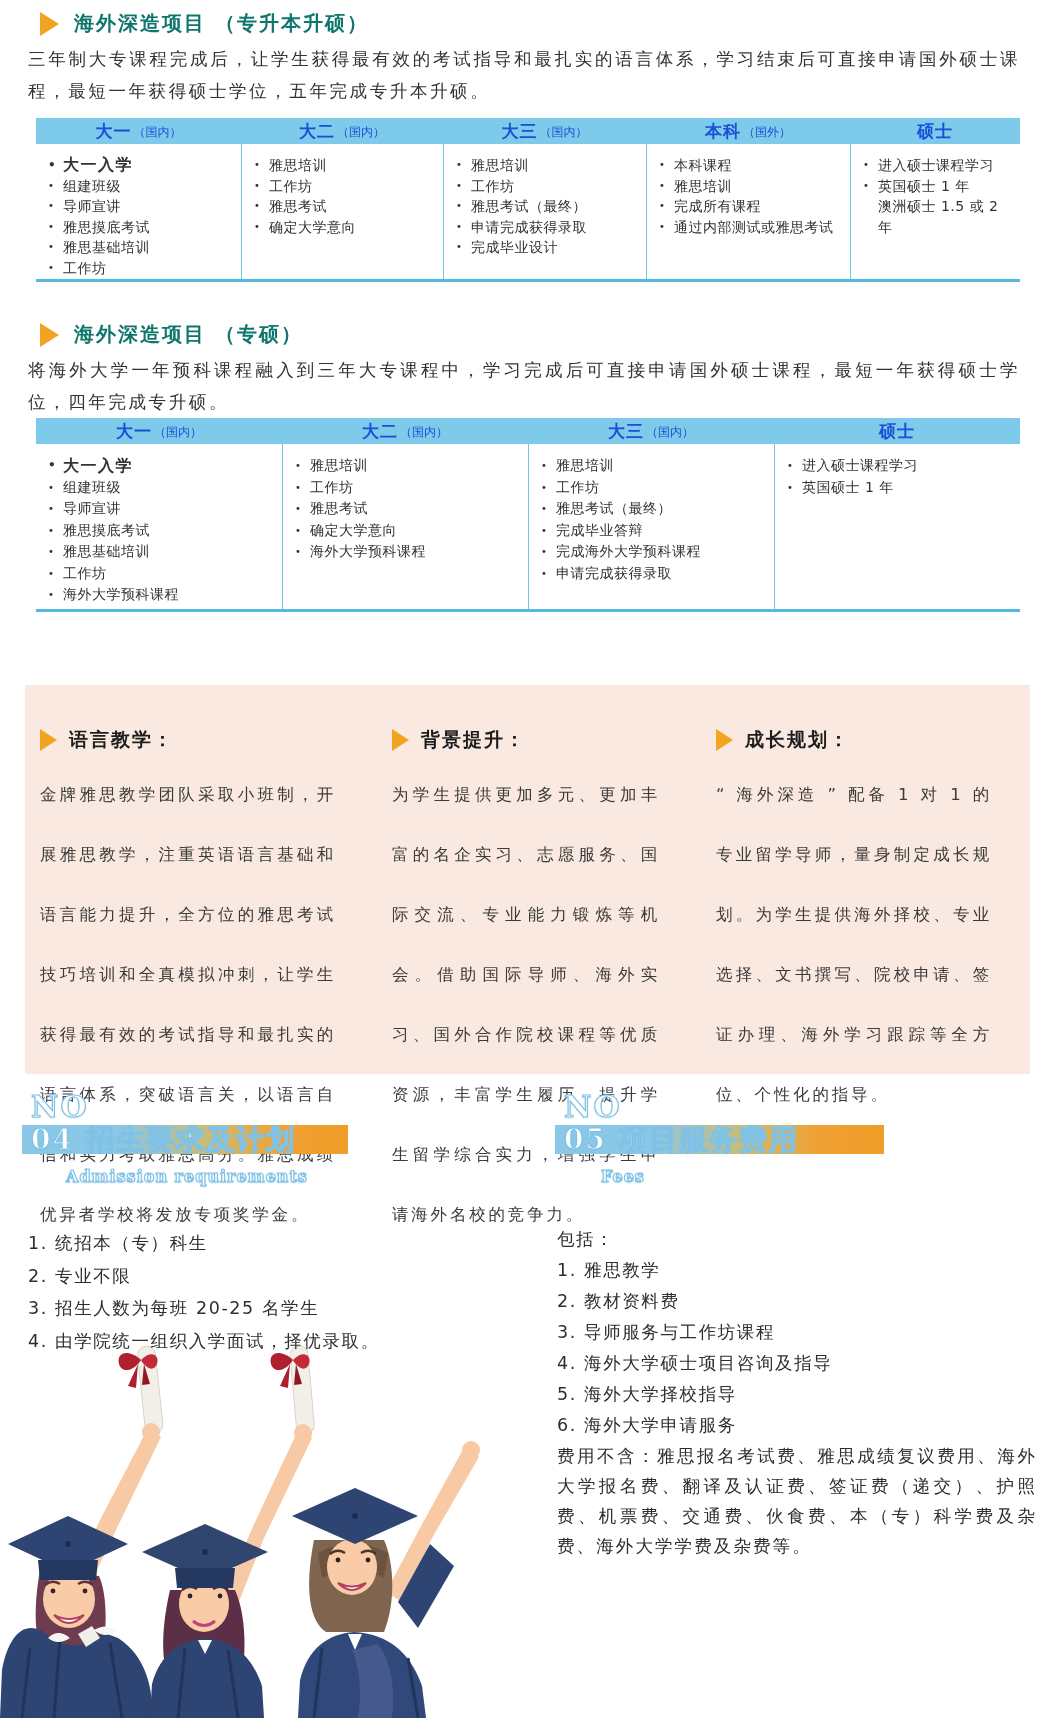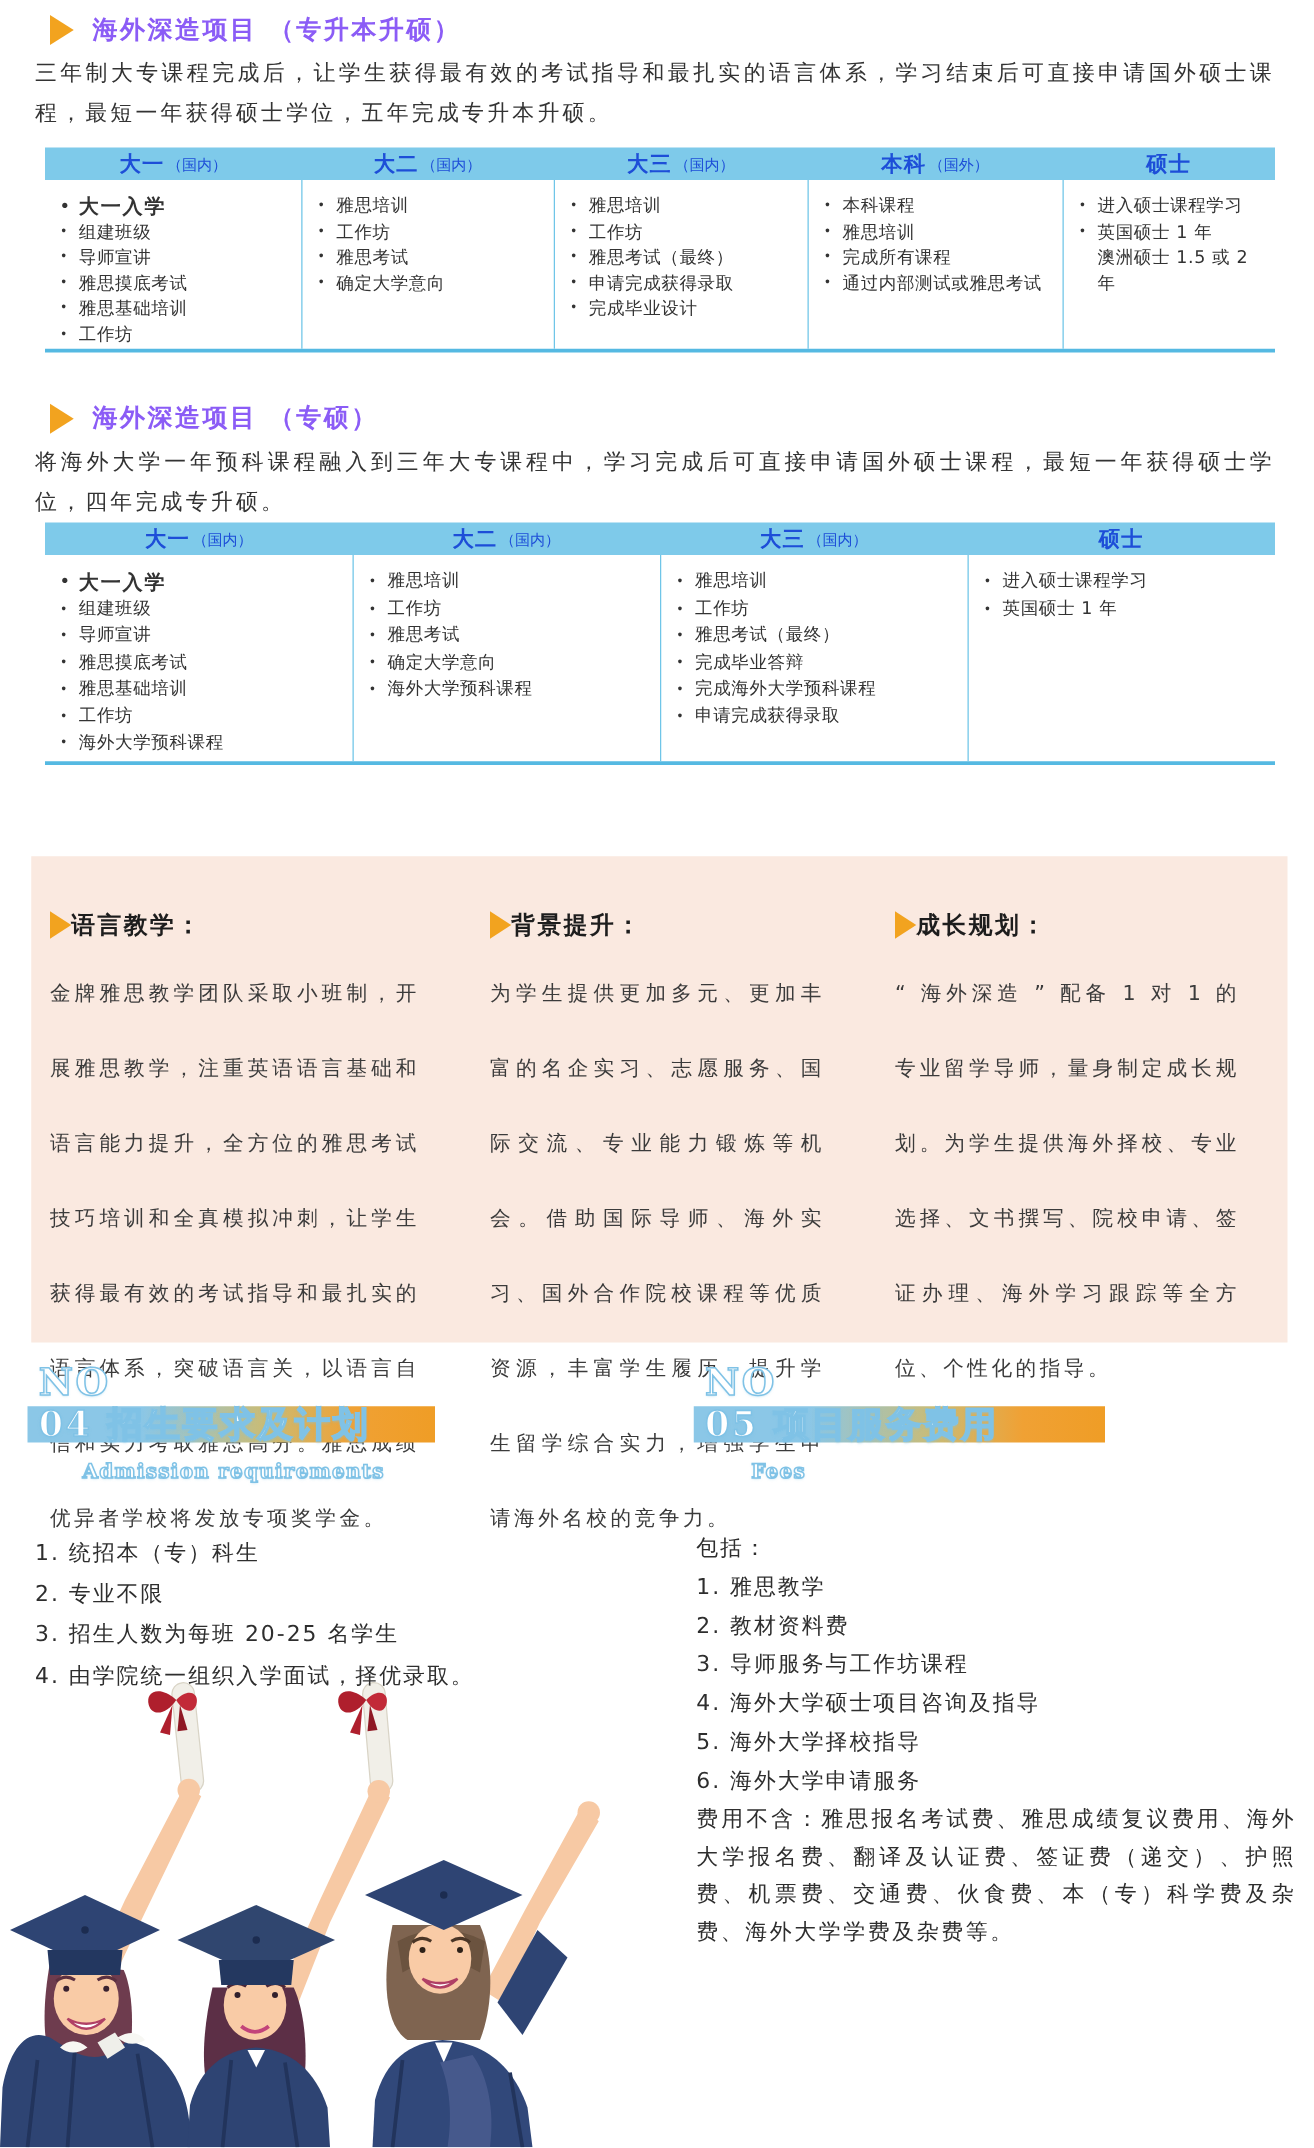--- a/index.html
+++ b/index.html
@@ -2,21 +2,21 @@
 <html><head>
 <meta charset="utf-8">
 <style>
   html,body{margin:0;padding:0;background:#fff;}
   .page{position:relative;width:1051px;height:1718px;background:#fff;overflow:hidden;
         font-family:"DejaVu Sans","Liberation Sans",sans-serif;color:#333;}
 
   
   .sec-head{position:absolute;display:flex;align-items:center;gap:15px;}
   .tri{width:0;height:0;border-left:19px solid #F2A31F;border-top:12px solid transparent;border-bottom:12px solid transparent;}
-  .sec-head h2{margin:0;font-size:20px;font-weight:700;color:#8b5cf6;letter-spacing:2px;white-space:nowrap;}
+  .sec-head h2{margin:0;font-size:20px;font-weight:700;color:#0f766e;letter-spacing:2px;white-space:nowrap;}
   #h1{left:40px;top:10px;}
   #h2{left:40px;top:321px;}
 
   .desc{position:absolute;margin:0;width:992px;left:28px;font-size:17.5px;line-height:31.5px;
         letter-spacing:2.6px;color:#333;text-align:justify;}
   #d1{top:44px;}
   #d2{top:355px;}
 
   
   .stage-table{position:absolute;left:36px;width:984px;}
@@ -35,21 +35,21 @@
   #tb2 .bi{line-height:21.5px;}
   .dot{flex:none;width:15px;font-size:10px;line-height:inherit;color:#333;}
   .txt{white-space:pre-line;}
   .lead .bi:first-child{font-size:16px;font-weight:700;letter-spacing:1.5px;}
   .lead .bi:first-child .dot{font-size:12px;}
 
   
   .pink{position:absolute;left:25px;top:685px;width:1005px;height:389px;background:#FAE9E0;
         box-sizing:border-box;padding:42px 24px 0 15px;display:grid;
         grid-template-columns:296px 268px 276px;column-gap:56px;}
-  .f-head{display:flex;align-items:center;gap:0;margin:0 0 12px 0;}
+  .f-head{display:flex;align-items:center;gap:12px;margin:0 0 12px 0;}
   .f-tri{width:0;height:0;border-left:17px solid #F2A31F;border-top:11px solid transparent;border-bottom:11px solid transparent;}
   .f-title{font-size:19px;font-weight:700;color:#1d1d1d;letter-spacing:2px;}
   .f-body{font-size:16.5px;line-height:60px;letter-spacing:2.8px;text-align:justify;color:#3b3b3b;margin:0;}
 
   
   .no-banner{position:absolute;top:1125px;height:29px;
         background:linear-gradient(90deg,#8BC7E7 0%,#8BC7E7 28%,#C9BC77 58%,#F0A134 80%,#EF9D26 100%);}
   #bn4{left:22px;width:326px;}
   #bn5{left:555px;width:329px;}
   .outl{position:absolute;font-family:"DejaVu Serif","Liberation Serif",serif;font-weight:700;color:#fff;

